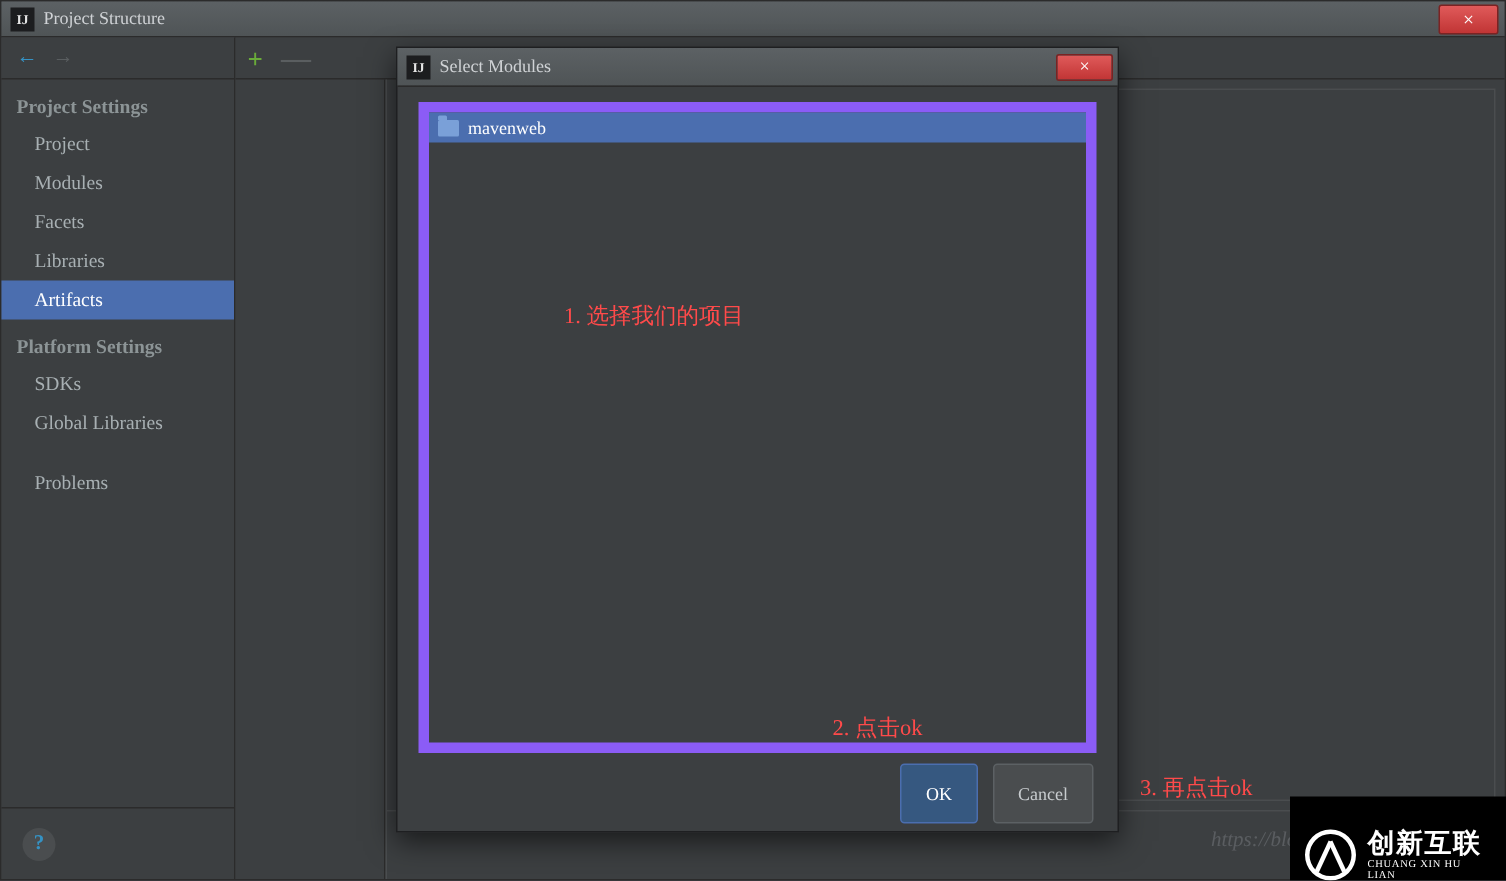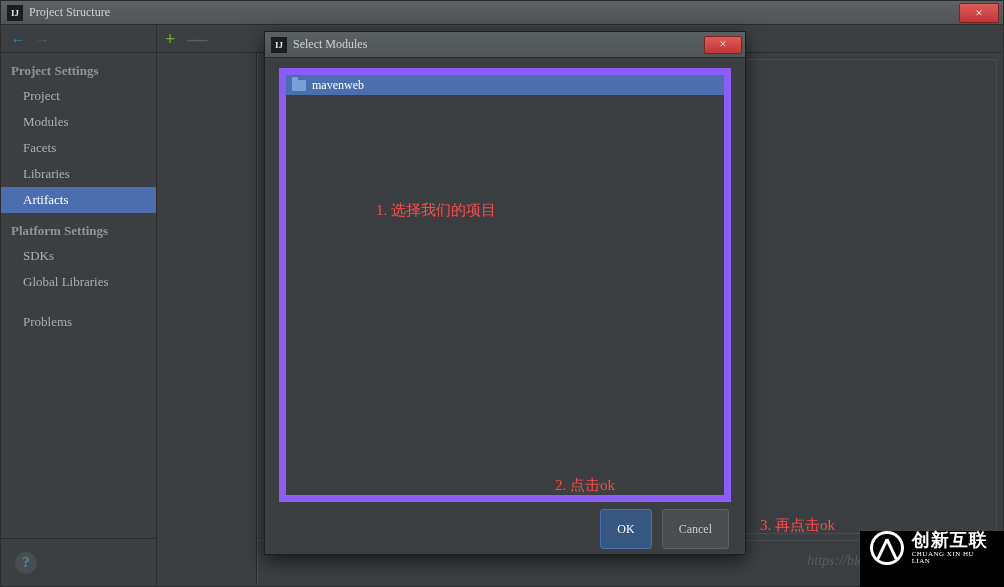--- a/index.html
+++ b/index.html
@@ -49,21 +49,21 @@
   .module-row .folder-icon { width: 14px; height: 11px; background: #7aa0d8; margin-right: 6px; border-radius: 1px; position: relative; }
   .module-row .folder-icon::before { content:""; position:absolute; top:-3px; left:0; width:6px; height:3px; background:#7aa0d8; border-radius:1px 1px 0 0; }
 
   .dialog-buttons { height: 50px; display: flex; align-items: center; justify-content: flex-end; padding-right: 16px; gap: 10px; }
 
   
   .anno { position: absolute; color: #ff4a4a; font-size: 15px; font-family: SimSun, "Songti SC", serif; pointer-events: none; }
   .watermark { position: absolute; right: 110px; bottom: 18px; color: rgba(180,185,190,0.25); font-size: 14px; font-style: italic; font-family: Georgia, serif; pointer-events: none; }
 
   
-  .brand { position: absolute; right: 0; bottom: 0; width: 144px; height: 56px; background: #000; color: #fff; display: flex; align-items: flex-start; padding: 0 10px; gap: 8px; }
+  .brand { position: absolute; right: 0; bottom: 0; width: 144px; height: 56px; background: #000; color: #fff; display: flex; align-items: flex-end; padding: 0 10px; gap: 8px; }
   .brand-logo { width: 34px; height: 34px; border: 3px solid #fff; border-radius: 50%; position: relative; }
   .brand-logo::before, .brand-logo::after { content:""; position:absolute; background:#fff; }
   .brand-logo::before { width:3px; height:22px; left:8px; top:4px; transform:rotate(25deg); }
   .brand-logo::after  { width:3px; height:22px; right:8px; top:4px; transform:rotate(-25deg); }
   .brand-text { display:flex; flex-direction:column; line-height:1; }
   .brand-text .cn { font-size:18px; font-weight:bold; letter-spacing:1px; }
   .brand-text .en { font-size:7px; letter-spacing:0.5px; margin-top:2px; }
 </style>
 </head>
 <body>

